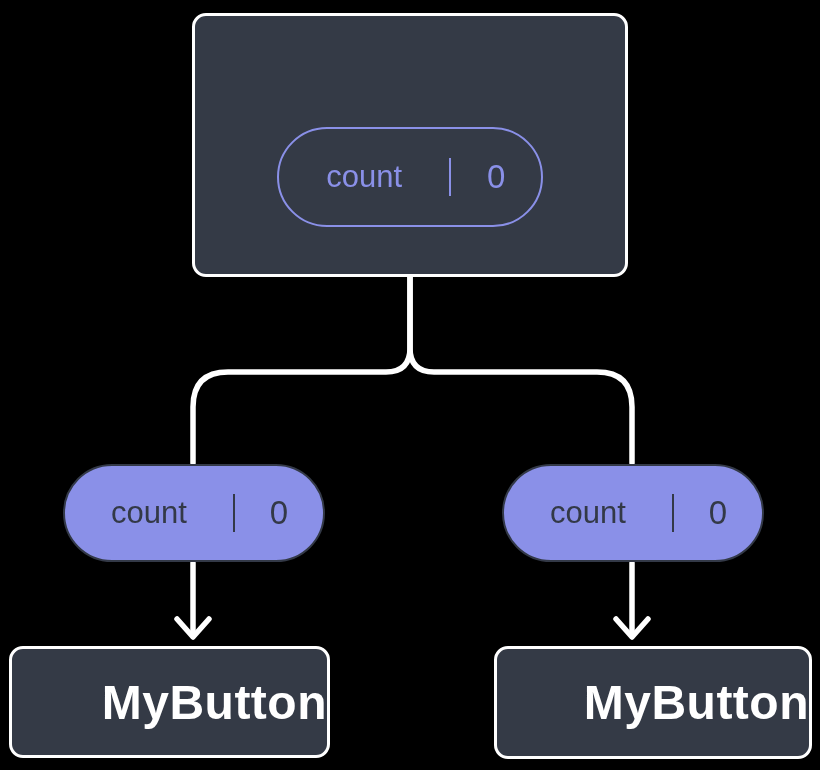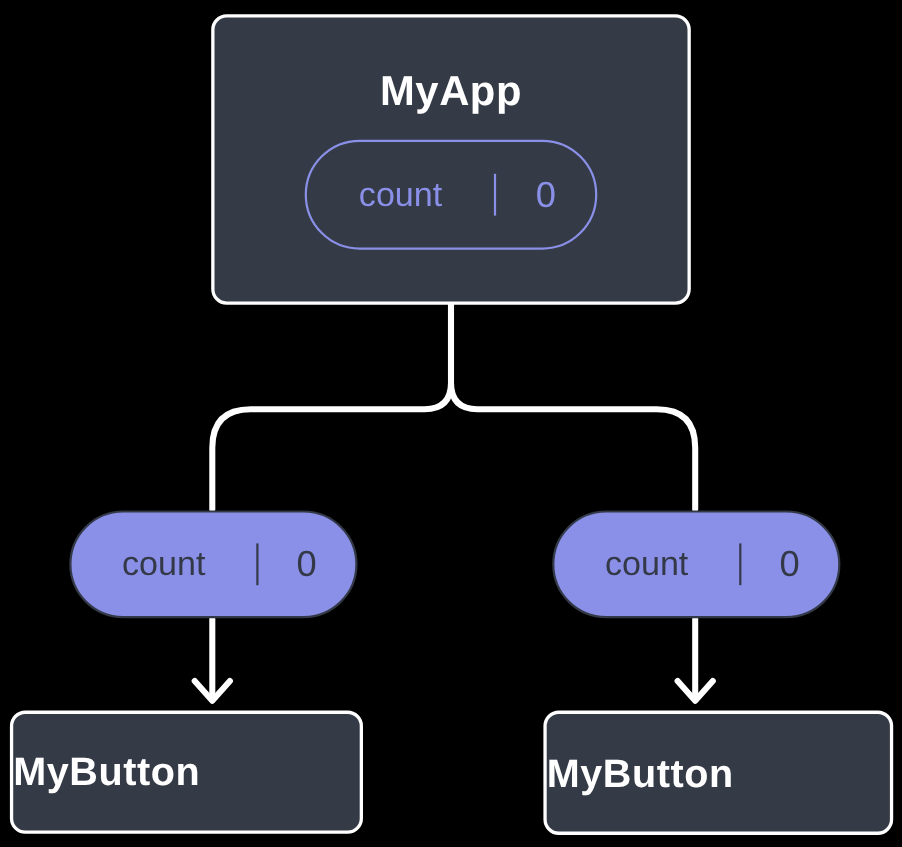--- a/index.html
+++ b/index.html
@@ -74,22 +74,22 @@
     border-radius: 49px;
     color: #333947;
     font-weight: 500;
   }
   .pill-filled .pill-value { border-left: 2px solid #333947; }
   .pill-left  { left: 63px; }
   .pill-right { left: 502px; }
   .child-box {
     display: flex;
     align-items: center;
-    justify-content: flex-start;
-    font-size: 36px;
+    justify-content: flex-end;
+    font-size: 48px;
     font-weight: 600;
     letter-spacing: 0.5px;
   }
   .child-box-left  { left: 9px;   top: 646px; width: 321px; height: 112px; }
   .child-box-right { left: 494px; top: 646px; width: 318px; height: 113px; }
 </style>
 </head>
 <body>
 
 <div class="canvas">
@@ -103,21 +103,20 @@
         <path d="M177 619 L193 637 L209 619"></path>
       </g>
       <g>
         <path d="M632 563 L632 634"></path>
         <path d="M616 619 L632 637 L648 619"></path>
       </g>
     </g>
   </svg>
 
   <div class="component-box root-box">
-    <div class="root-title">MyApp</div>
     <div class="pill pill-outlined">
       <span class="pill-key">count</span>
       <span class="pill-value">0</span>
     </div>
   </div>
 
   <div class="pill pill-filled pill-left">
     <span class="pill-key">count</span>
     <span class="pill-value">0</span>
   </div>

